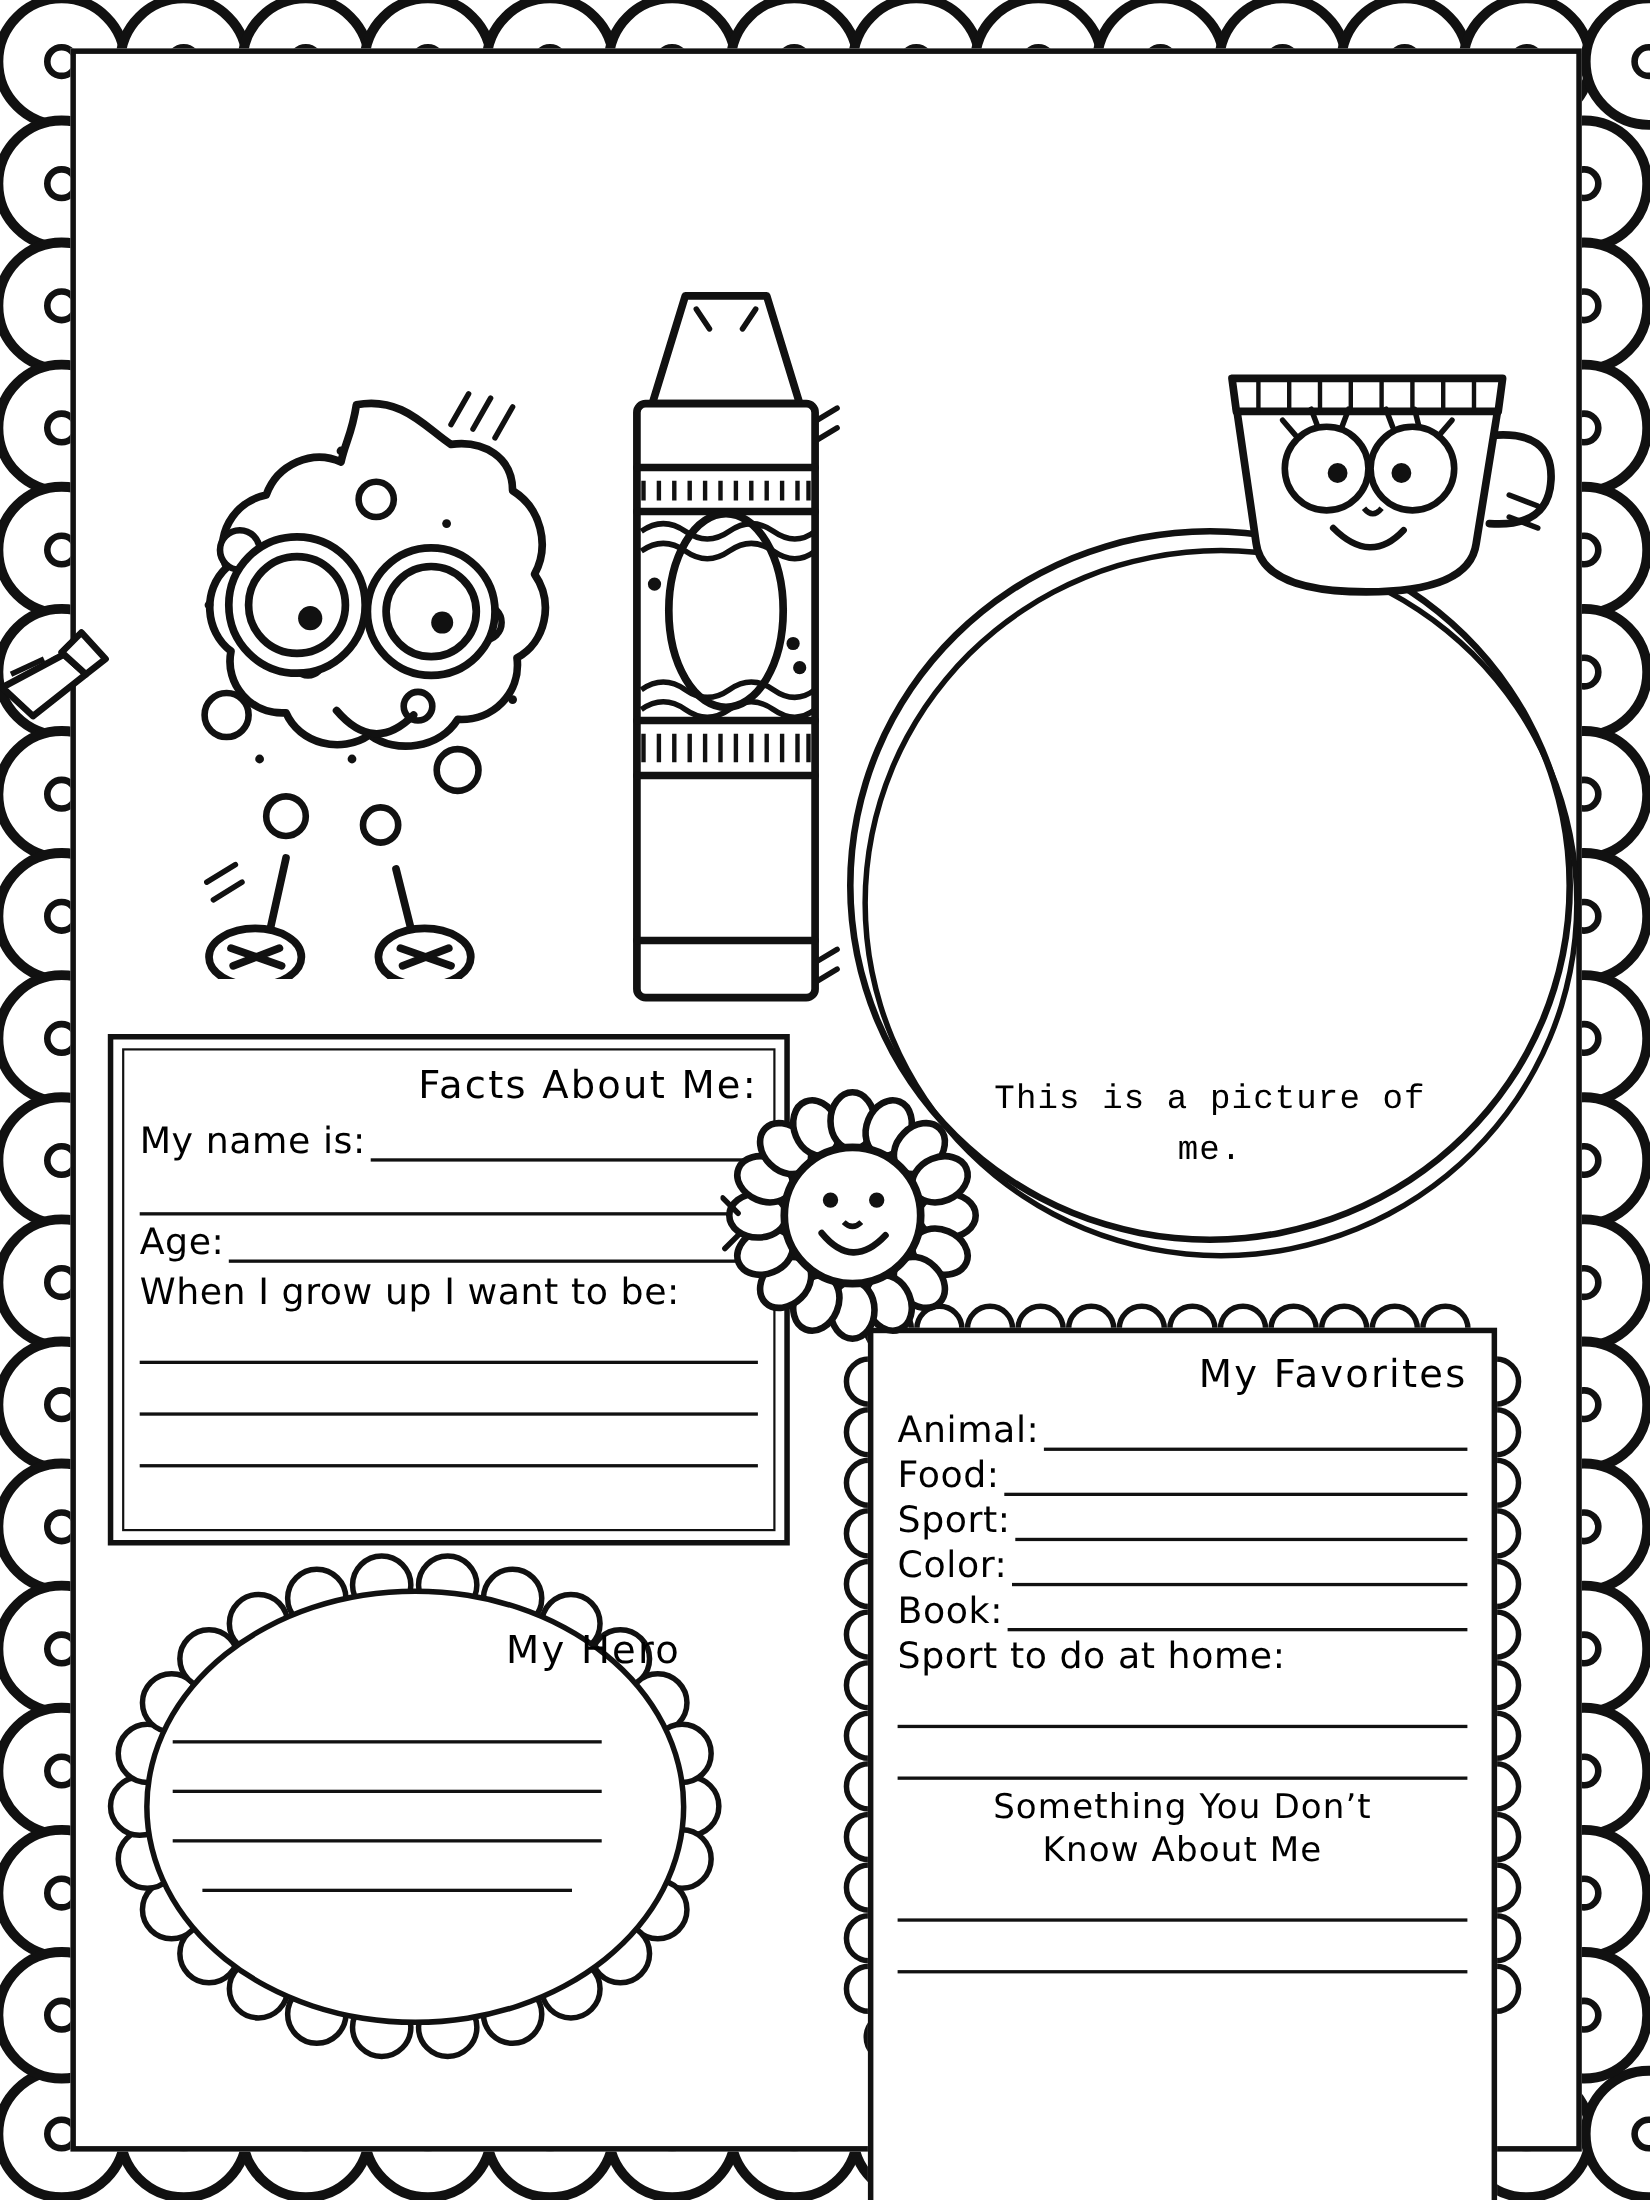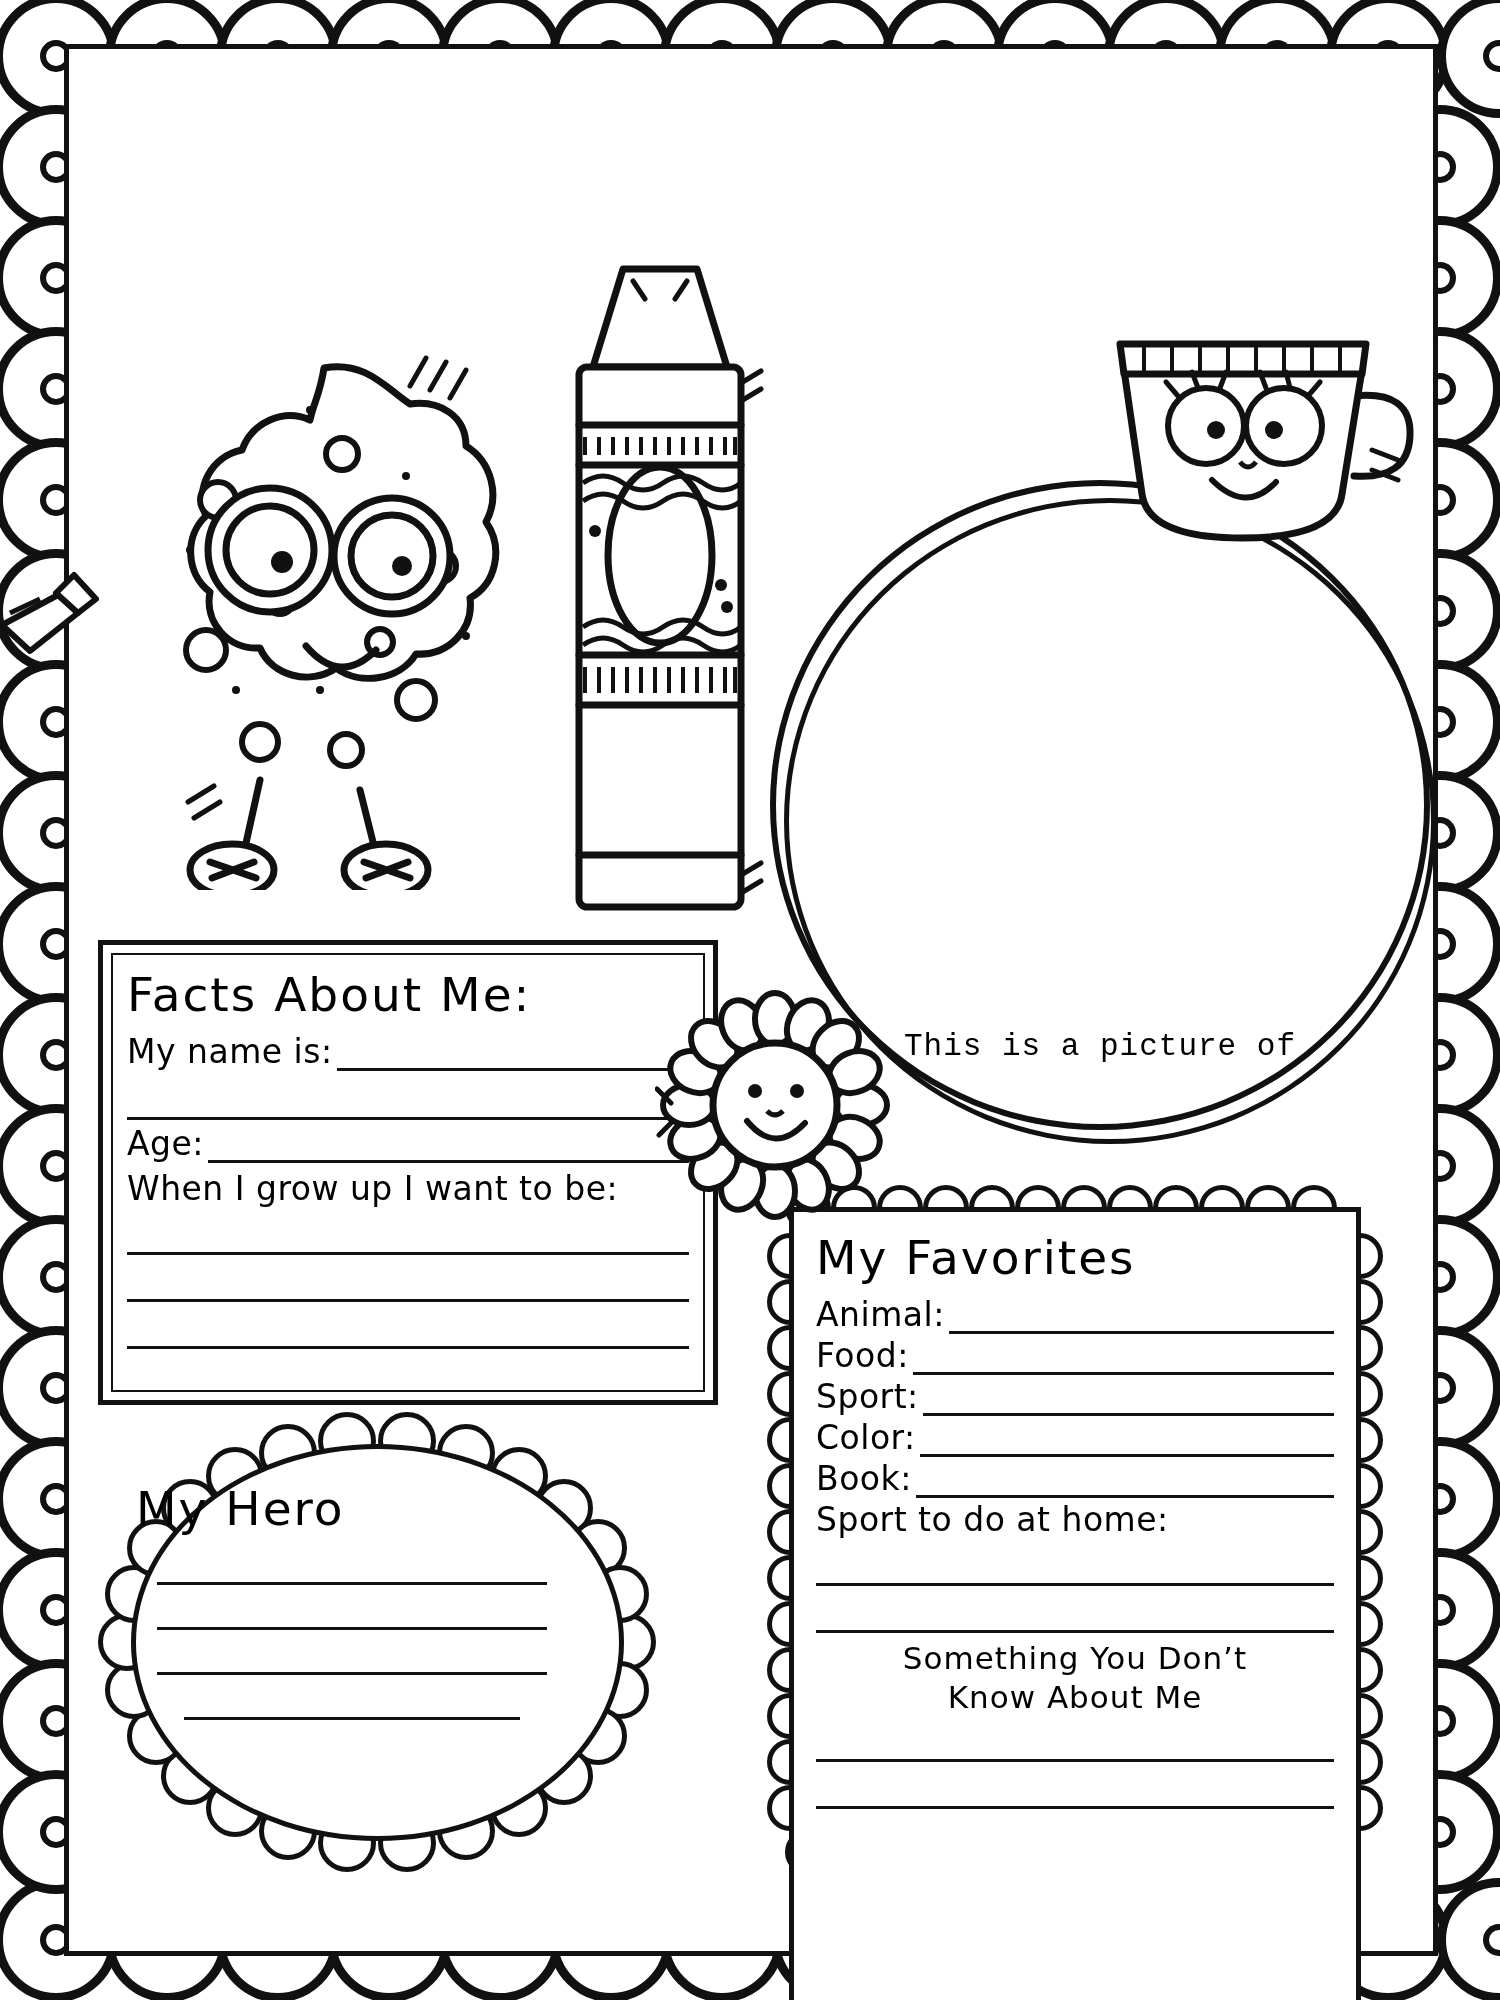--- a/index.html
+++ b/index.html
@@ -98,22 +98,22 @@
     padding: 10px 24px 0 24px;
   }
   .facts-box .inner-frame {
     position: absolute;
     left: 8px; top: 8px; right: 8px; bottom: 8px;
     border: 2px solid #111;
     pointer-events: none;
   }
   .box-title {
     font-family: "DejaVu Sans", sans-serif;
-    font-size: 47px;
-    text-align: left;
+    font-size: 35px;
+    text-align: right;
     letter-spacing: 2px;
     margin: 12px 0 10px 0;
   }
   .field-line {
     font-family: "DejaVu Sans", sans-serif;
     font-size: 33px;
     letter-spacing: 0.5px;
     display: flex;
     align-items: flex-end;
     margin-bottom: 6px;
@@ -528,20 +528,21 @@
         <path d="M272 120 L298 130 M272 140 L298 150"></path>
       </g>
     </svg>
   </div>
 
   <div class="pic-wrap">
     <div class="pic-oval second"></div>
     <div class="pic-oval"></div>
     <div class="pic-caption">
       <div>This is a picture of</div>
+      <div>me.</div>
     </div>
   </div>
 
   <div class="facts-box">
     <div class="inner-frame"></div>
     <div class="box-title">Facts About Me:</div>
 
     <div class="field-line">
       <span class="label">My name is:</span>
       <span class="rule"></span>

